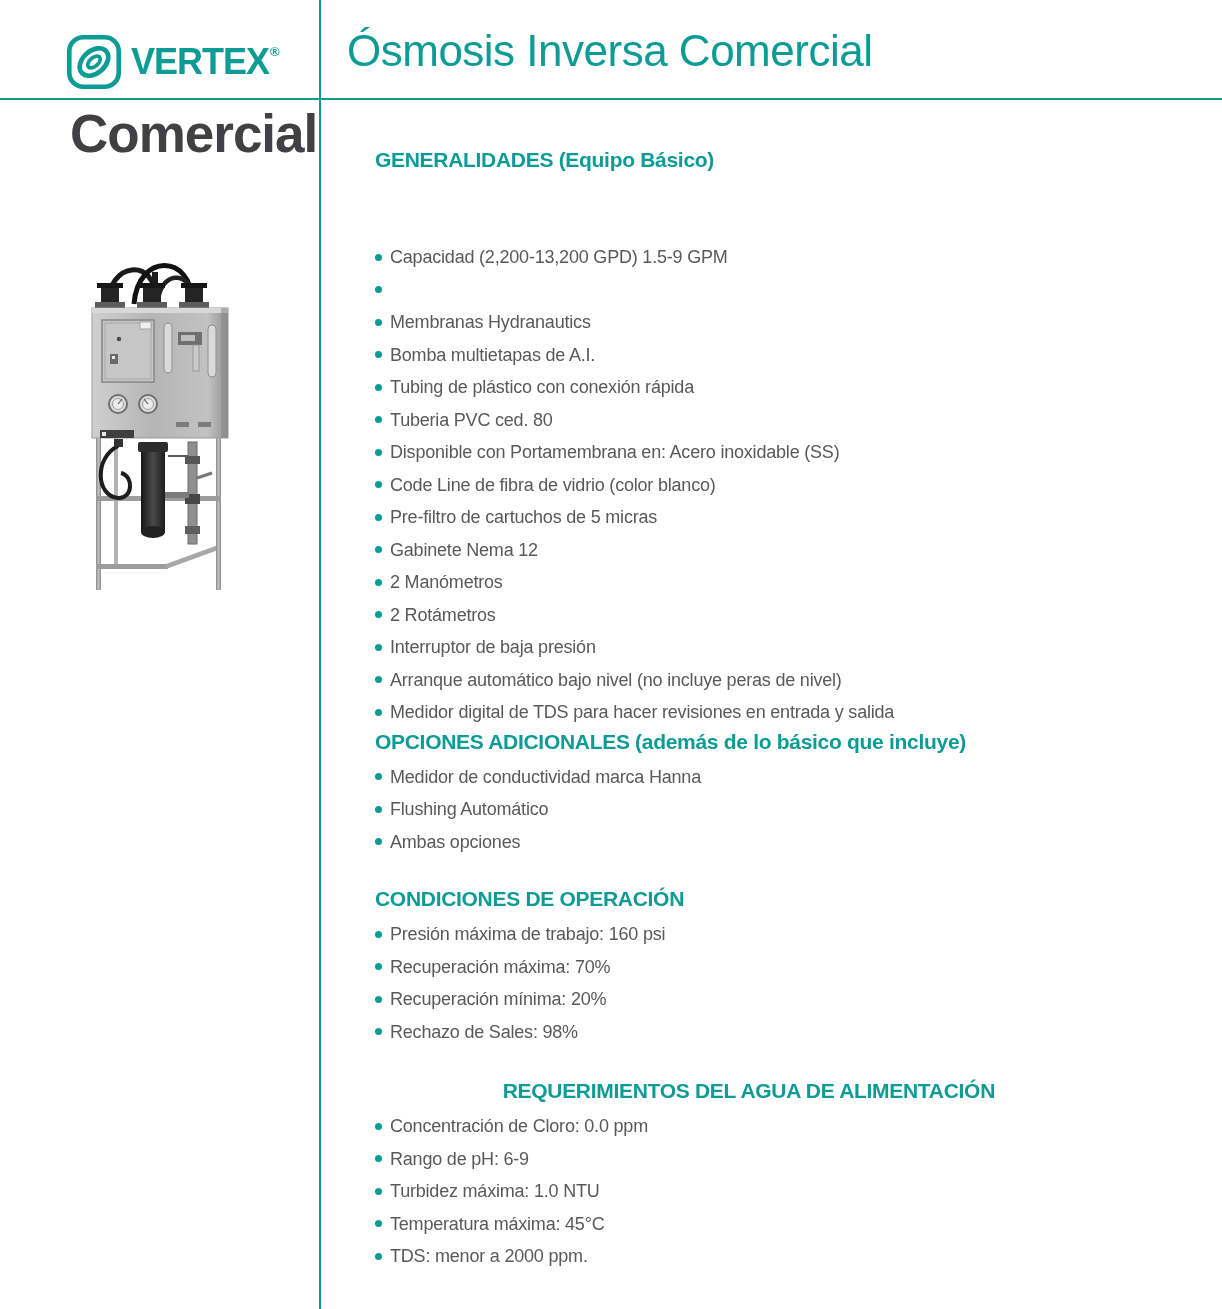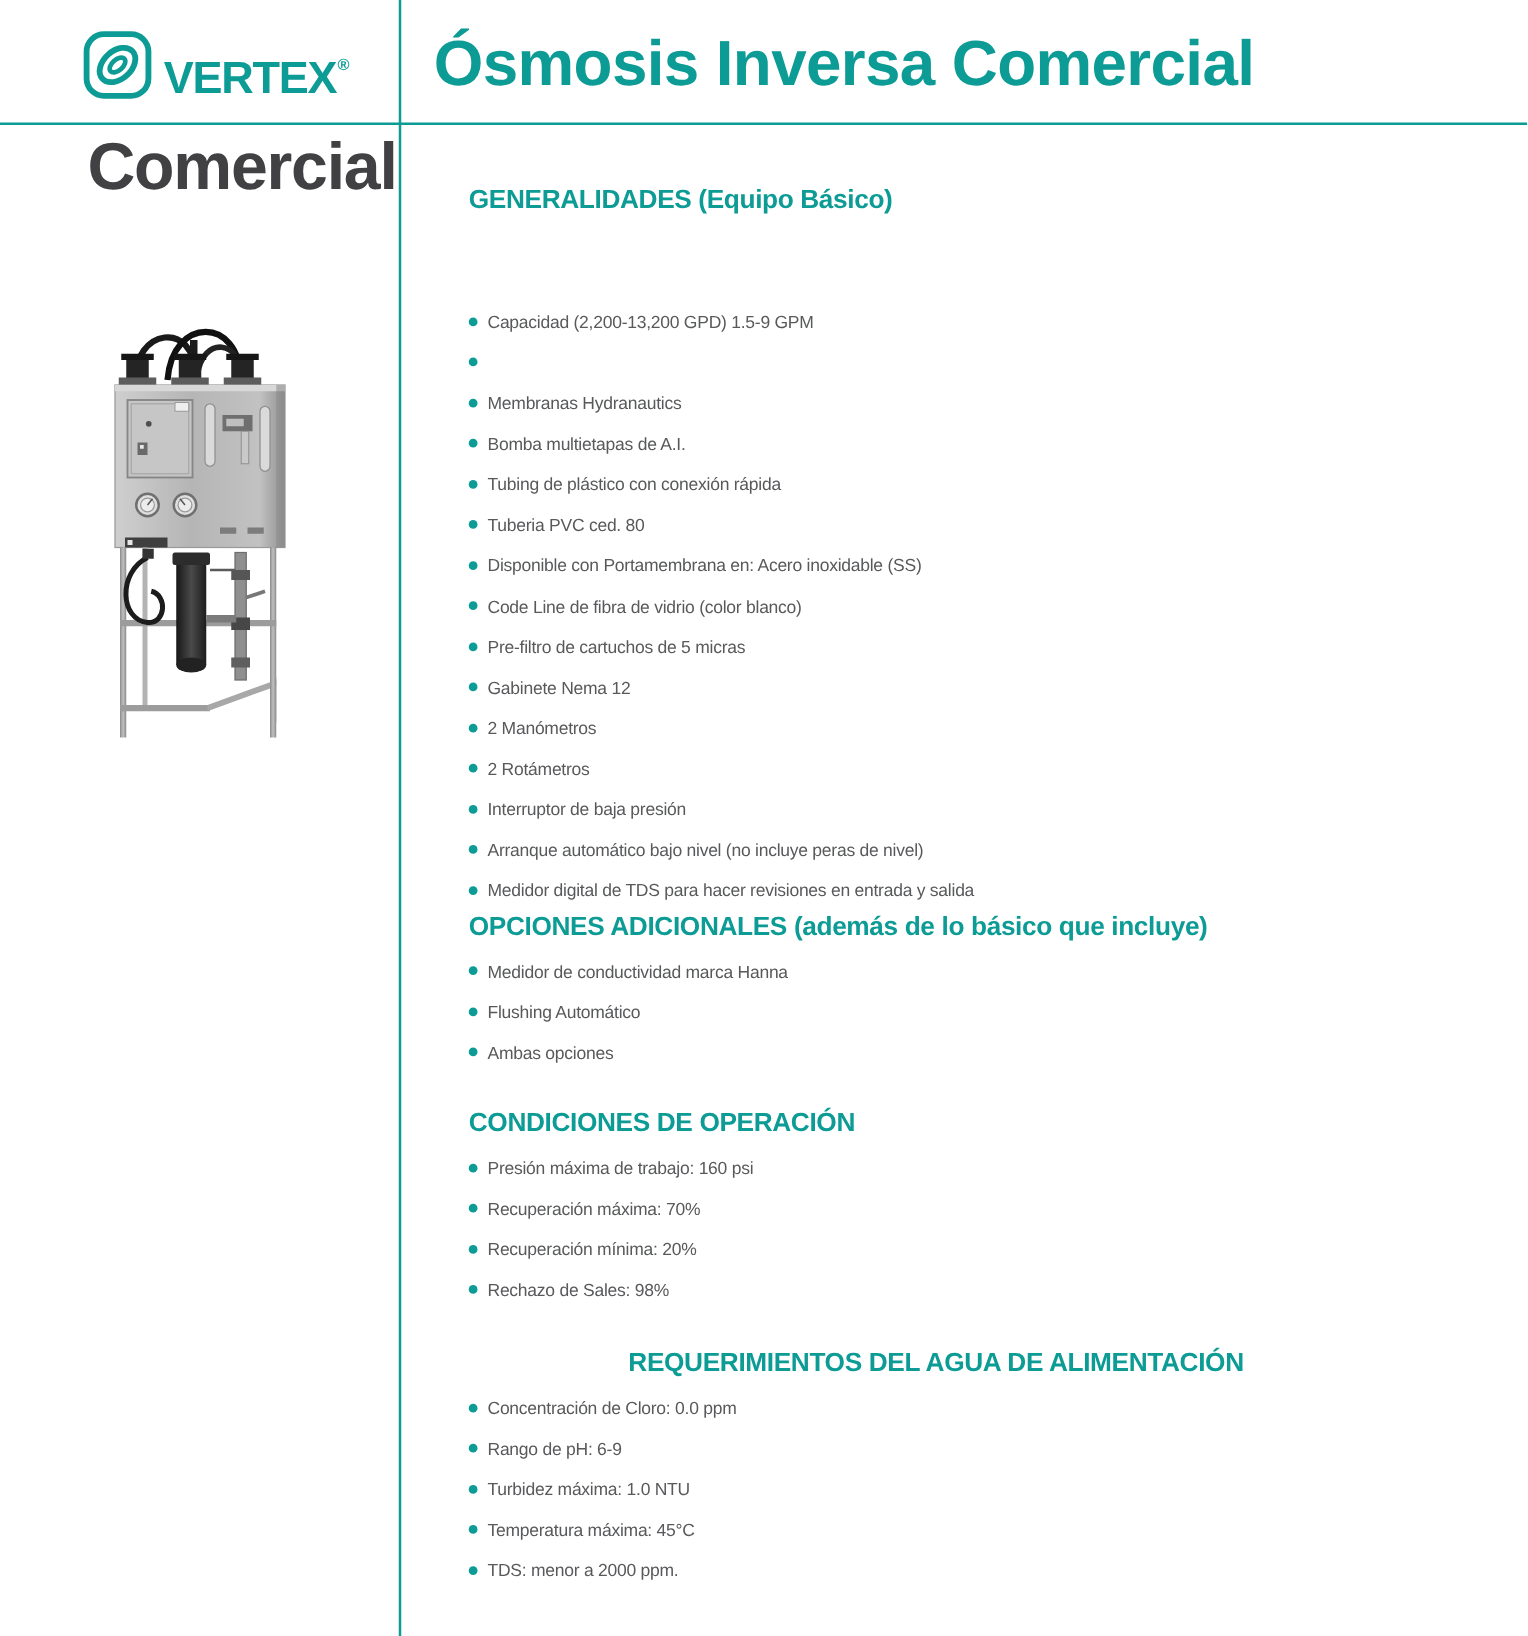--- a/index.html
+++ b/index.html
@@ -14,30 +14,30 @@
     position:relative;
     width:1222px;height:1309px;
     background:#ffffff;
     overflow:hidden;
   }
   
   .vline{position:absolute;left:319px;top:0;width:2px;height:1309px;background:var(--teal);}
   .hline{position:absolute;left:0;top:98px;width:1222px;height:2px;background:var(--teal);}
 
   
-  .brand{position:absolute;left:66px;top:24px;display:flex;align-items:flex-start;}
+  .brand{position:absolute;left:66px;top:24px;display:flex;align-items:flex-end;}
   .brand .mark{width:56px;height:56px;flex:none;}
   .wordmark{
     color:var(--teal);font-weight:bold;font-size:36px;letter-spacing:-1px;
     margin-left:9px;line-height:56px;
   }
   .regmark{color:var(--teal);font-size:13px;vertical-align:18px;font-weight:bold;margin-left:1px;}
   .page-title{
     position:absolute;left:347px;top:30px;
-    color:var(--teal);font-size:51px;font-weight:bold;letter-spacing:-0.5px;line-height:42px;
+    color:var(--teal);font-size:44px;font-weight:normal;letter-spacing:-0.5px;line-height:42px;
   }
 
   
   .category-title{
     position:absolute;left:70px;top:112px;
     color:var(--dark);font-size:53px;font-weight:bold;letter-spacing:-1px;line-height:44px;
   }
   .product-photo{position:absolute;left:88px;top:246px;width:150px;height:352px;}
 
   
@@ -46,21 +46,21 @@
     color:var(--teal);font-size:21px;font-weight:bold;line-height:26px;letter-spacing:-0.3px;
   }
   .spec-section.s0 .heading{margin-bottom:68px;}
   .spec-section.s1{}
   .spec-section.s2{margin-top:28px;}
   .spec-section.s3{margin-top:30px;text-align:right;}
   .spec-section.s1 .heading,.spec-section.s2 .heading,.spec-section.s3 .heading{margin-bottom:6px;}
   .spec-list{list-style:none;}
   .spec-item{
     display:flex;align-items:center;
-    color:var(--text);font-size:14px;line-height:32.5px;height:32.5px;
+    color:var(--text);font-size:18px;line-height:32.5px;height:32.5px;
     letter-spacing:-0.2px;white-space:nowrap;
   }
   .dot{
     flex:none;width:7px;height:7px;border-radius:50%;
     background:var(--teal);margin-right:8px;
   }
 </style>
 </head>
 <body>
 

